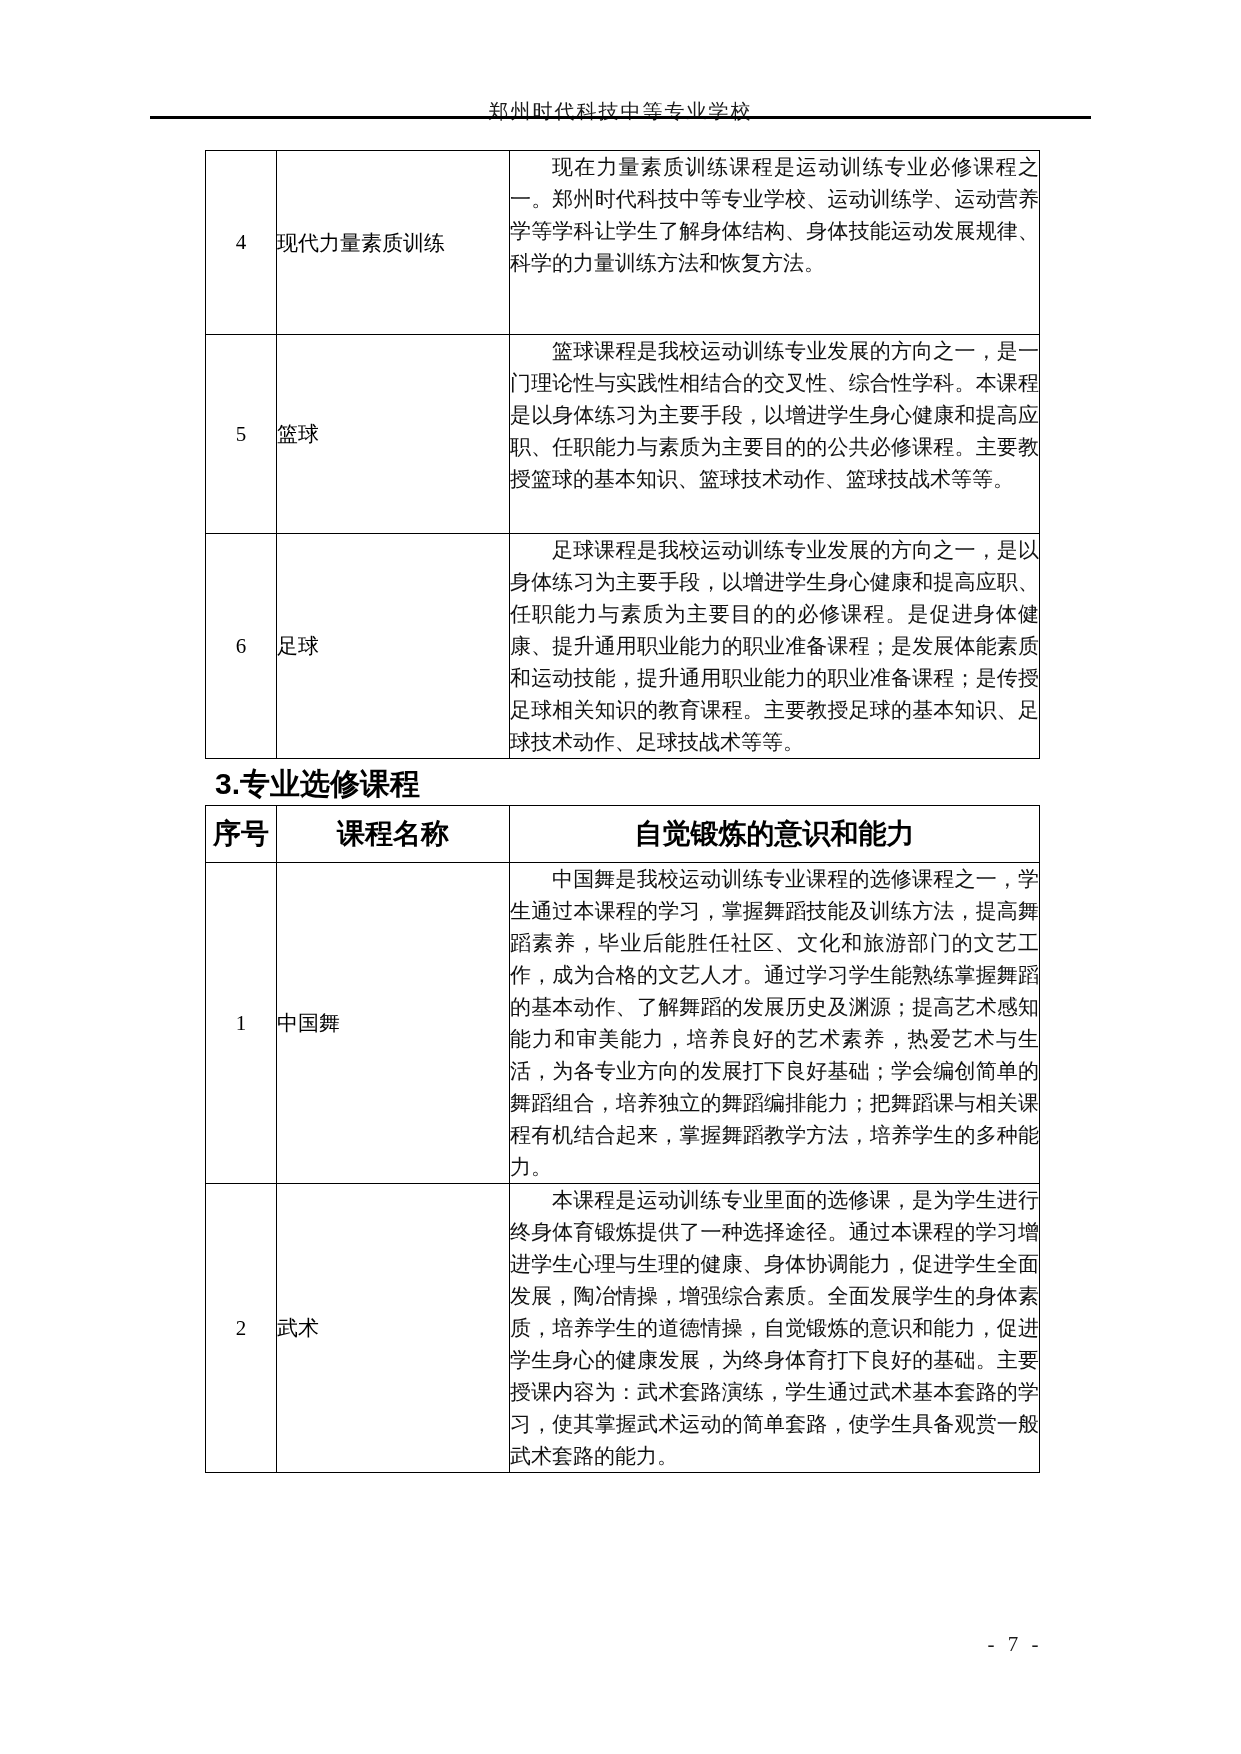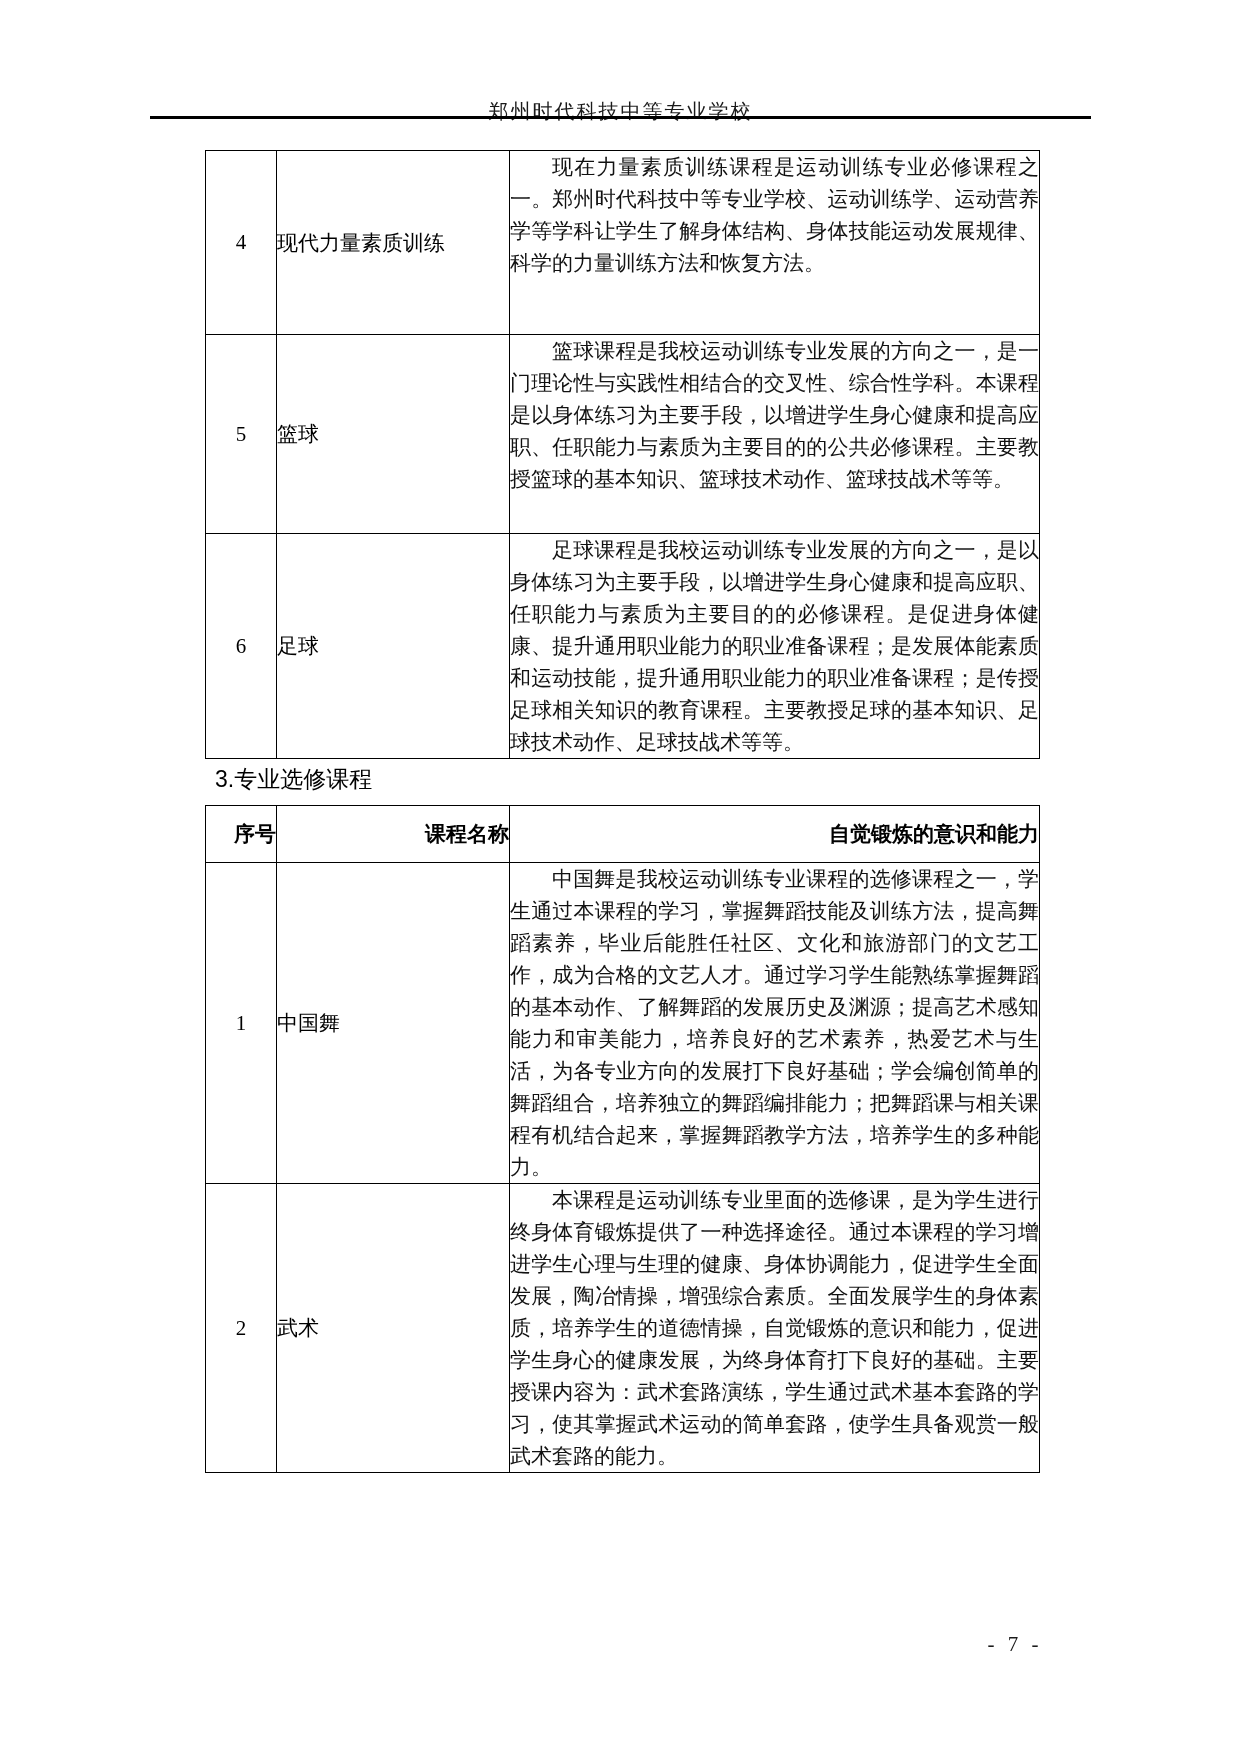--- a/index.html
+++ b/index.html
@@ -67,37 +67,37 @@
     margin: 0;
     font-size: 21px;
     line-height: 32px;
     text-align: justify;
     text-indent: 2em;
     color: #111111;
   }
   th.hdr {
     font-family: Liberation Sans, sans-serif;
     font-weight: bold;
-    font-size: 21px;
-    text-align: right;
+    font-size: 28px;
+    text-align: center;
     vertical-align: middle;
     height: 56px;
   }
   .r4 { height: 183px; }
   .r5 { height: 198px; }
   .r6 { height: 222px; }
   .rA { height: 320px; }
   .rB { height: 286px; }
   .section-heading {
     position: absolute;
     left: 215px;
     top: 764px;
     font-family: "Liberation Sans", sans-serif;
-    font-weight: normal;
-    font-size: 23px;
+    font-weight: bold;
+    font-size: 30px;
     color: #000000;
   }
   .page-number {
     position: absolute;
     left: 955px;
     top: 1632px;
     width: 120px;
     text-align: center;
     font-size: 21px;
     letter-spacing: 4px;

